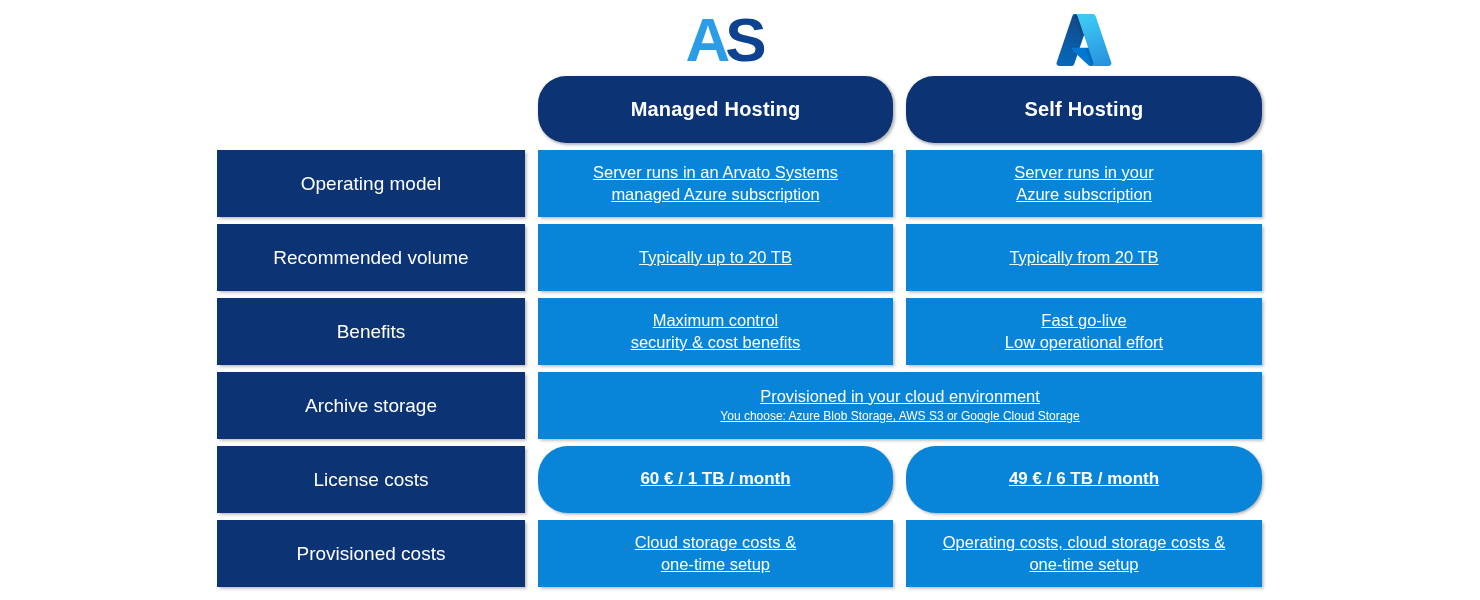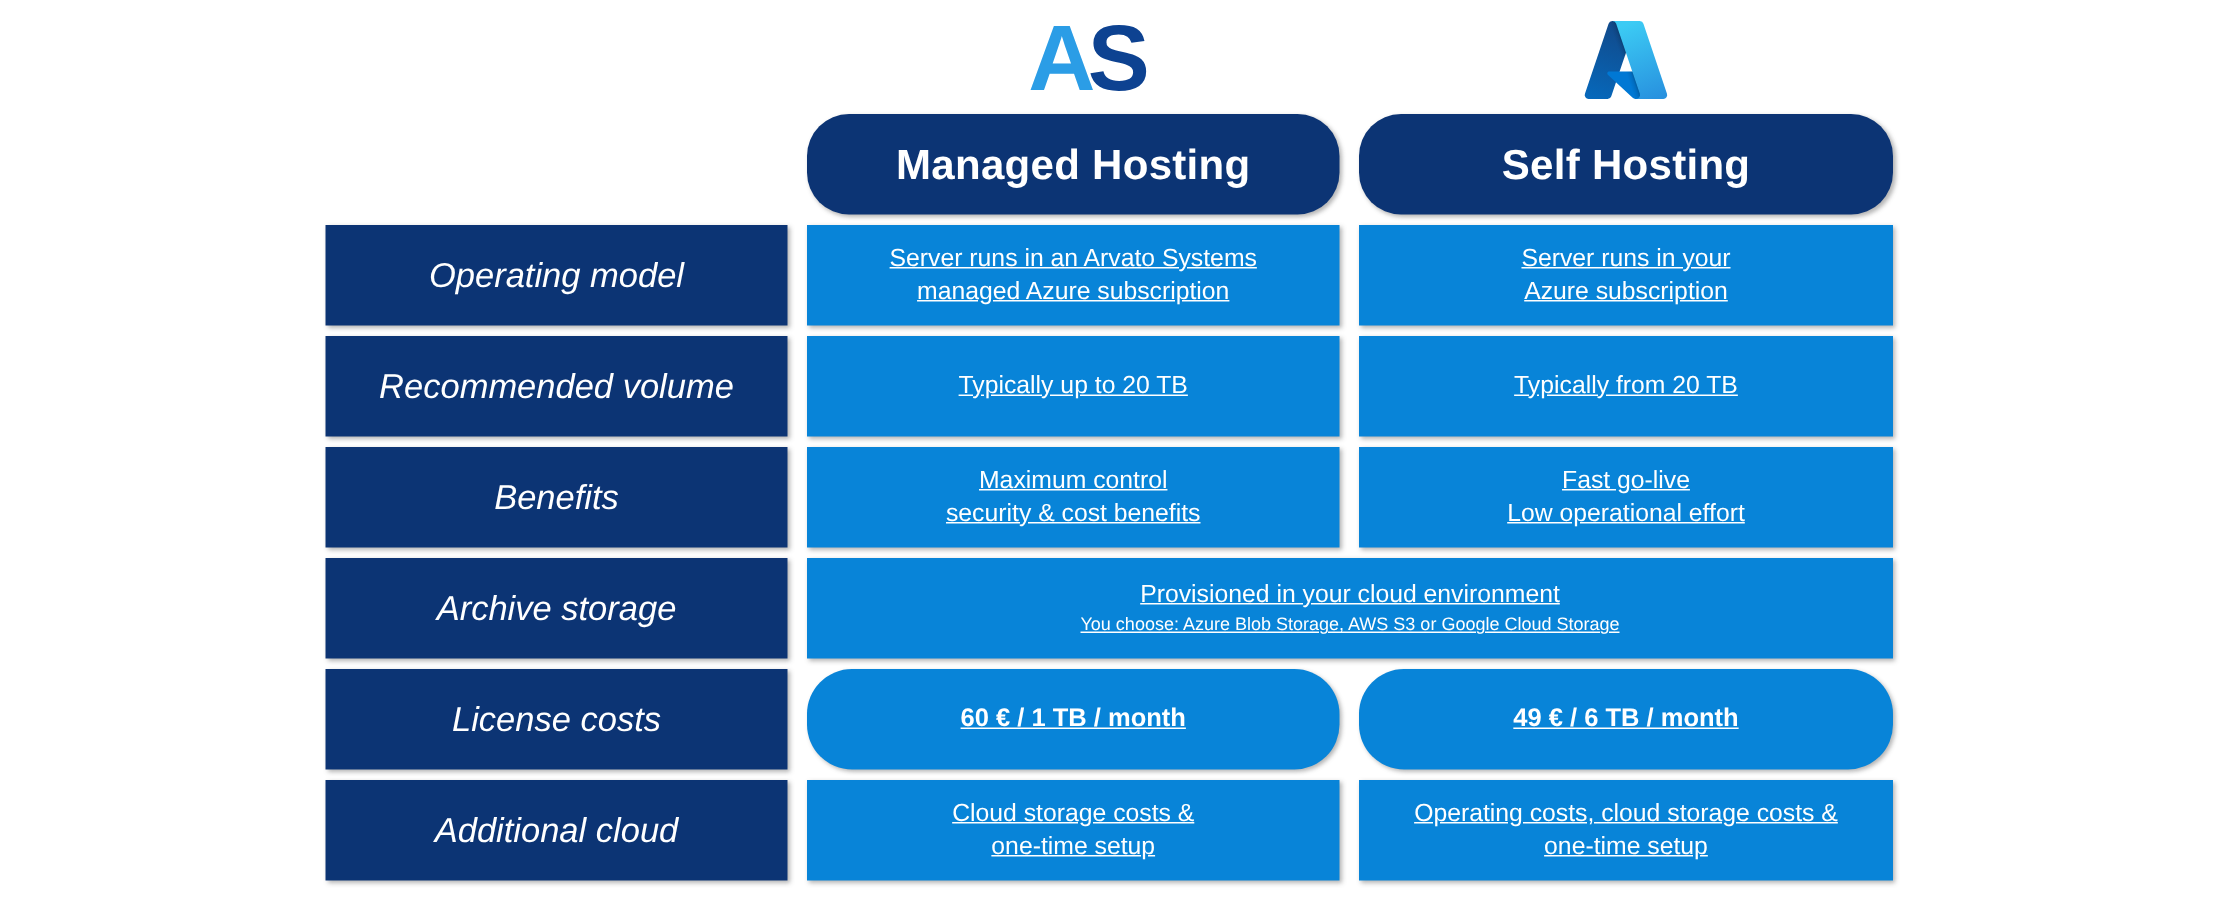--- a/index.html
+++ b/index.html
@@ -30,32 +30,31 @@
     grid-template-columns: 308px 355px 356px;
     column-gap: 13px;
     grid-auto-rows: 67px;
     row-gap: 7px;
   }
   .hdr-spacer { background: transparent; }
   .col-header {
     background: var(--navy, #0c3474);
     color: #fff;
     display: flex; align-items: center; justify-content: center;
-    font-size: 28px; font-weight: 700; letter-spacing: 0.2px;
+    font-size: 20px; font-weight: 700; letter-spacing: 0.2px;
     box-shadow: 1.5px 1.5px 3px rgba(90,90,90,0.45);
     border-radius: 28px;
   }
   .row-label {
     background: var(--navy, #0c3474);
     color: #fff;
     display: flex; align-items: center; justify-content: center;
-    font-size: 23px;
+    font-size: 19px;
     text-align: left;
     box-shadow: 1.5px 1.5px 3px rgba(90,90,90,0.45);
-    font-style: italic;
   }
   .cell {
     background: var(--blue, #0884d8);
     color: #fff;
     display: flex; flex-direction: column; align-items: center; justify-content: center;
     font-size: 16.5px; line-height: 1.3;
     text-align: center;
     white-space: pre-line;
     box-shadow: 1.5px 1.5px 3px rgba(90,90,90,0.45);
     padding: 4px 0;
@@ -127,20 +126,20 @@
     <div class="row-label">Archive storage</div>
     <div class="cell merged">
       <div class="main">Provisioned in your cloud environment</div>
       <div class="sub">You choose: Azure Blob Storage, AWS S3 or Google Cloud Storage</div>
     </div>
 
     <div class="row-label">License costs</div>
     <div class="cell bold">60 € / 1 TB / month</div>
     <div class="cell bold">49 € / 6 TB / month</div>
 
-    <div class="row-label">Additional cloud</div>
+    <div class="row-label">Provisioned costs</div>
     <div class="cell">Cloud storage costs &amp;
 one-time setup</div>
     <div class="cell">Operating costs, cloud storage costs &amp;
 one-time setup</div>
 
   </div>
 </div>
 
 </body></html>

